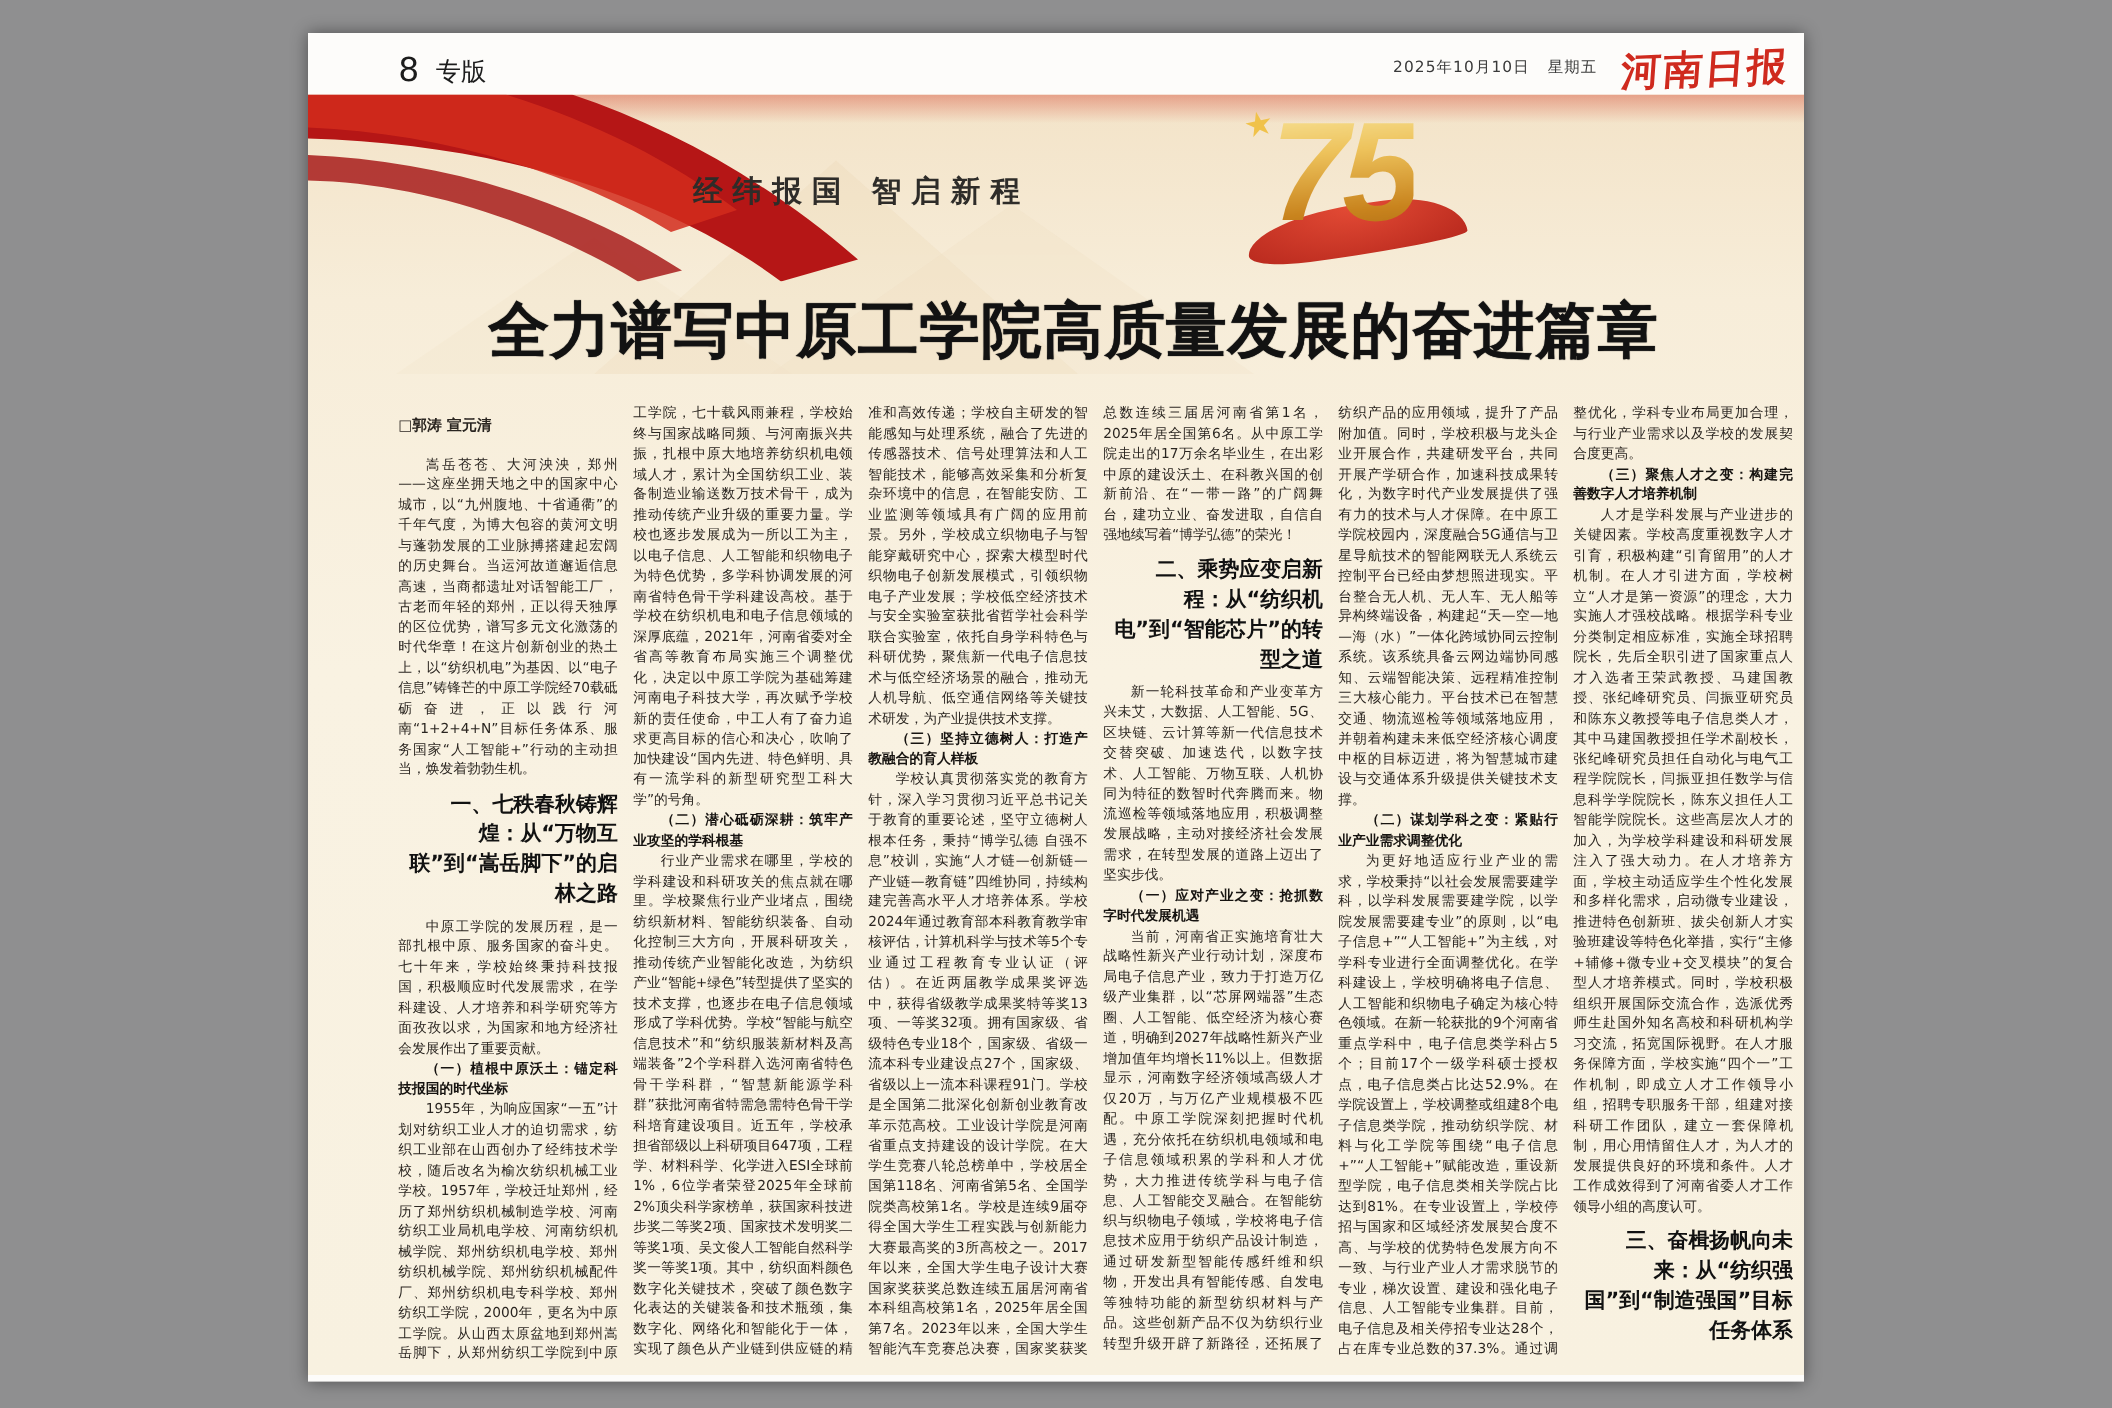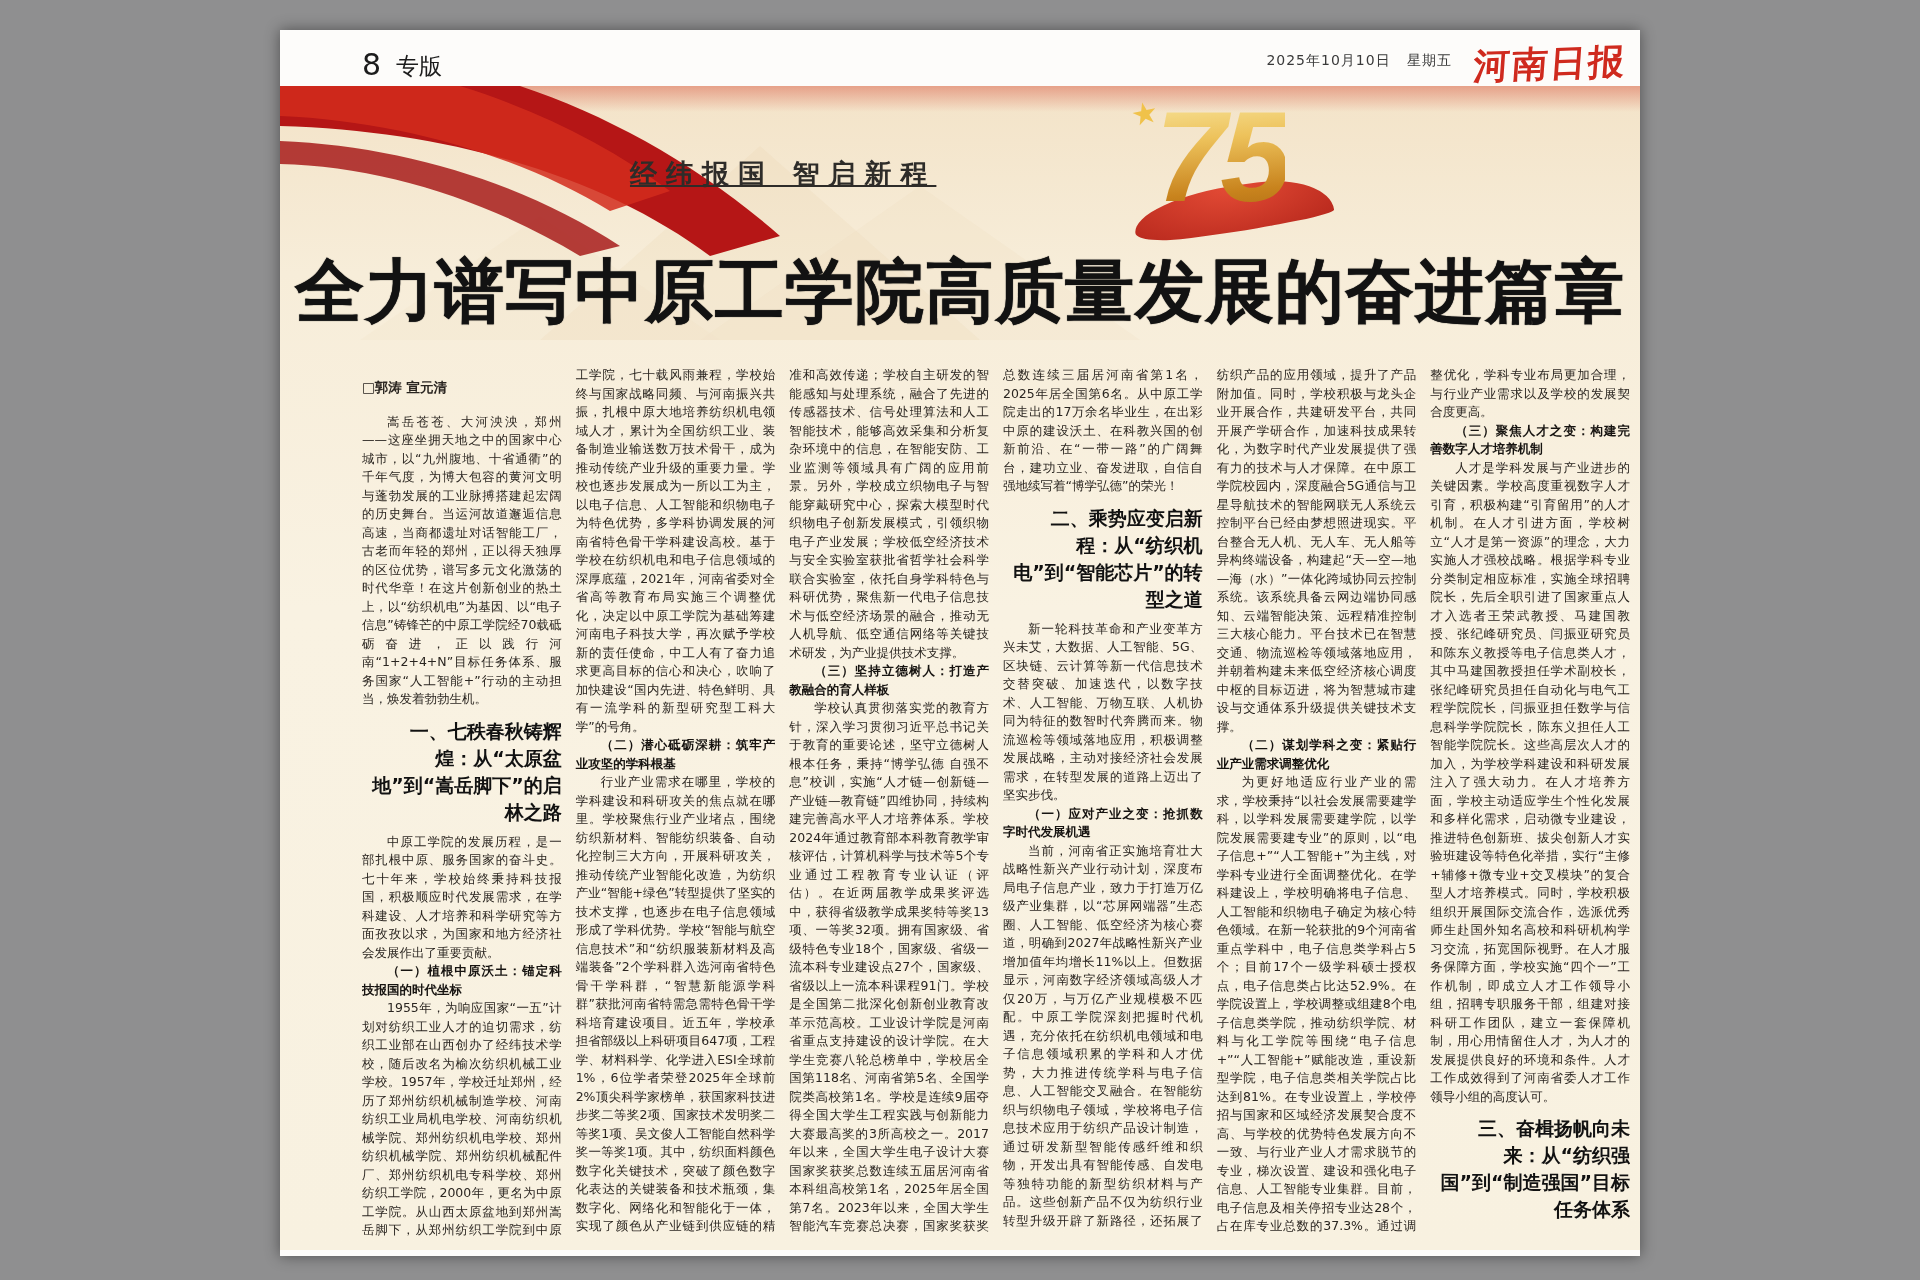--- a/index.html
+++ b/index.html
@@ -35,25 +35,25 @@
   }
   
   .banner{position:absolute;left:0;top:0;width:100%;height:254px;}
   .banner .topband{
     position:absolute;left:0;top:0;width:100%;height:26px;
     background:linear-gradient(180deg,rgba(214,80,60,.45),rgba(214,80,60,0));
   }
   .mountains{position:absolute;left:0;top:0;width:100%;height:100%;opacity:.5;}
   .kicker{
     position:absolute;left:37%;top:70px;transform:translateX(-50%);
-    font-size:27px;letter-spacing:9px;color:#2e2c29;font-weight:600;white-space:nowrap;text-decoration:underline;
+    font-size:27px;letter-spacing:9px;color:#2e2c29;font-weight:600;white-space:nowrap;
   }
   .headline{
-    position:absolute;left:0;bottom:2px;width:100%;text-align:center;
-    font-size:69px;font-weight:900;color:#121212;letter-spacing:1px;
+    position:absolute;left:16px;bottom:2px;width:100%;text-align:center;
+    font-size:55px;font-weight:900;color:#121212;letter-spacing:1px;
     white-space:nowrap;text-shadow:0 0 1px #000;margin-top:44px;
   }
   .emblem{position:absolute;left:845px;top:2px;width:230px;height:170px;}
   .emblem .swoosh{
     position:absolute;left:8px;top:98px;width:200px;height:46px;
     background:radial-gradient(ellipse at 50% 0%,#e23a24,#b01208);
     border-radius:60% 40% 70% 30%/80% 90% 20% 30%;
     transform:rotate(-8deg);opacity:.9;
   }
   .emblem .num{
@@ -119,21 +119,21 @@
         <div class="star">★</div>
       </div>
 
       <div class="kicker">经纬报国  智启新程</div>
       <div class="headline">全力谱写中原工学院高质量发展的奋进篇章</div>
     </div>
 
     <div class="article">
         <div class="byline">□郭涛 宣元清</div>
         <p class="p">嵩岳苍苍、大河泱泱，郑州——这座坐拥天地之中的国家中心城市，以“九州腹地、十省通衢”的千年气度，为博大包容的黄河文明与蓬勃发展的工业脉搏搭建起宏阔的历史舞台。当运河故道邂逅信息高速，当商都遗址对话智能工厂，古老而年轻的郑州，正以得天独厚的区位优势，谱写多元文化激荡的时代华章！在这片创新创业的热土上，以“纺织机电”为基因、以“电子信息”铸锋芒的中原工学院经70载砥砺奋进，正以践行河南“1+2+4+N”目标任务体系、服务国家“人工智能+”行动的主动担当，焕发着勃勃生机。</p>
-        <div class="h2">一、七秩春秋铸辉煌：从“太原盆地”到“嵩岳脚下”的启林之路</div>
+        <div class="h2">一、七秩春秋铸辉煌：从“万物互联”到“嵩岳脚下”的启林之路</div>
         <p class="p">中原工学院的发展历程，是一部扎根中原、服务国家的奋斗史。七十年来，学校始终秉持科技报国，积极顺应时代发展需求，在学科建设、人才培养和科学研究等方面孜孜以求，为国家和地方经济社会发展作出了重要贡献。</p>
         <div class="h3">（一）植根中原沃土：锚定科技报国的时代坐标</div>
         <p class="p">1955年，为响应国家“一五”计划对纺织工业人才的迫切需求，纺织工业部在山西创办了经纬技术学校，随后改名为榆次纺织机械工业学校。1957年，学校迁址郑州，经历了郑州纺织机械制造学校、河南纺织工业局机电学校、河南纺织机械学院、郑州纺织机电学校、郑州纺织机械学院、郑州纺织机械配件厂、郑州纺织机电专科学校、郑州纺织工学院，2000年，更名为中原工学院。从山西太原盆地到郑州嵩岳脚下，从郑州纺织工学院到中原工学院，七十载风雨兼程，学校始终与国家战略同频、与河南振兴共振，扎根中原大地培养纺织机电领域人才，累计为全国纺织工业、装备制造业输送数万技术骨干，成为推动传统产业升级的重要力量。学校也逐步发展成为一所以工为主，以电子信息、人工智能和织物电子为特色优势，多学科协调发展的河南省特色骨干学科建设高校。基于学校在纺织机电和电子信息领域的深厚底蕴，2021年，河南省委对全省高等教育布局实施三个调整优化，决定以中原工学院为基础筹建河南电子科技大学，再次赋予学校新的责任使命，中工人有了奋力追求更高目标的信心和决心，吹响了加快建设“国内先进、特色鲜明、具有一流学科的新型研究型工科大学”的号角。</p>
         <div class="h3">（二）潜心砥砺深耕：筑牢产业攻坚的学科根基</div>
         <p class="p">行业产业需求在哪里，学校的学科建设和科研攻关的焦点就在哪里。学校聚焦行业产业堵点，围绕纺织新材料、智能纺织装备、自动化控制三大方向，开展科研攻关，推动传统产业智能化改造，为纺织产业“智能+绿色”转型提供了坚实的技术支撑，也逐步在电子信息领域形成了学科优势。学校“智能与航空信息技术”和“纺织服装新材料及高端装备”2个学科群入选河南省特色骨干学科群，“智慧新能源学科群”获批河南省特需急需特色骨干学科培育建设项目。近五年，学校承担省部级以上科研项目647项，工程学、材料科学、化学进入ESI全球前1%，6位学者荣登2025年全球前2%顶尖科学家榜单，获国家科技进步奖二等奖2项、国家技术发明奖二等奖1项、吴文俊人工智能自然科学奖一等奖1项。其中，纺织面料颜色数字化关键技术，突破了颜色数字化表达的关键装备和技术瓶颈，集数字化、网络化和智能化于一体，实现了颜色从产业链到供应链的精准和高效传递；学校自主研发的智能感知与处理系统，融合了先进的传感器技术、信号处理算法和人工智能技术，能够高效采集和分析复杂环境中的信息，在智能安防、工业监测等领域具有广阔的应用前景。另外，学校成立织物电子与智能穿戴研究中心，探索大模型时代织物电子创新发展模式，引领织物电子产业发展；学校低空经济技术与安全实验室获批省哲学社会科学联合实验室，依托自身学科特色与科研优势，聚焦新一代电子信息技术与低空经济场景的融合，推动无人机导航、低空通信网络等关键技术研发，为产业提供技术支撑。</p>
         <div class="h3">（三）坚持立德树人：打造产教融合的育人样板</div>
         <p class="p">学校认真贯彻落实党的教育方针，深入学习贯彻习近平总书记关于教育的重要论述，坚守立德树人根本任务，秉持“博学弘德 自强不息”校训，实施“人才链—创新链—产业链—教育链”四维协同，持续构建完善高水平人才培养体系。学校2024年通过教育部本科教育教学审核评估，计算机科学与技术等5个专业通过工程教育专业认证（评估）。在近两届教学成果奖评选中，获得省级教学成果奖特等奖13项、一等奖32项。拥有国家级、省级特色专业18个，国家级、省级一流本科专业建设点27个，国家级、省级以上一流本科课程91门。学校是全国第二批深化创新创业教育改革示范高校。工业设计学院是河南省重点支持建设的设计学院。在大学生竞赛八轮总榜单中，学校居全国第118名、河南省第5名、全国学院类高校第1名。学校是连续9届夺得全国大学生工程实践与创新能力大赛最高奖的3所高校之一。2017年以来，全国大学生电子设计大赛国家奖获奖总数连续五届居河南省本科组高校第1名，2025年居全国第7名。2023年以来，全国大学生智能汽车竞赛总决赛，国家奖获奖总数连续三届居河南省第1名，2025年居全国第6名。从中原工学院走出的17万余名毕业生，在出彩中原的建设沃土、在科教兴国的创新前沿、在“一带一路”的广阔舞台，建功立业、奋发进取，自信自强地续写着“博学弘德”的荣光！</p>
         <div class="h2">二、乘势应变启新程：从“纺织机电”到“智能芯片”的转型之道</div>
         <p class="p">新一轮科技革命和产业变革方兴未艾，大数据、人工智能、5G、区块链、云计算等新一代信息技术交替突破、加速迭代，以数字技术、人工智能、万物互联、人机协同为特征的数智时代奔腾而来。物流巡检等领域落地应用，积极调整发展战略，主动对接经济社会发展需求，在转型发展的道路上迈出了坚实步伐。</p>
         <div class="h3">（一）应对产业之变：抢抓数字时代发展机遇</div>

